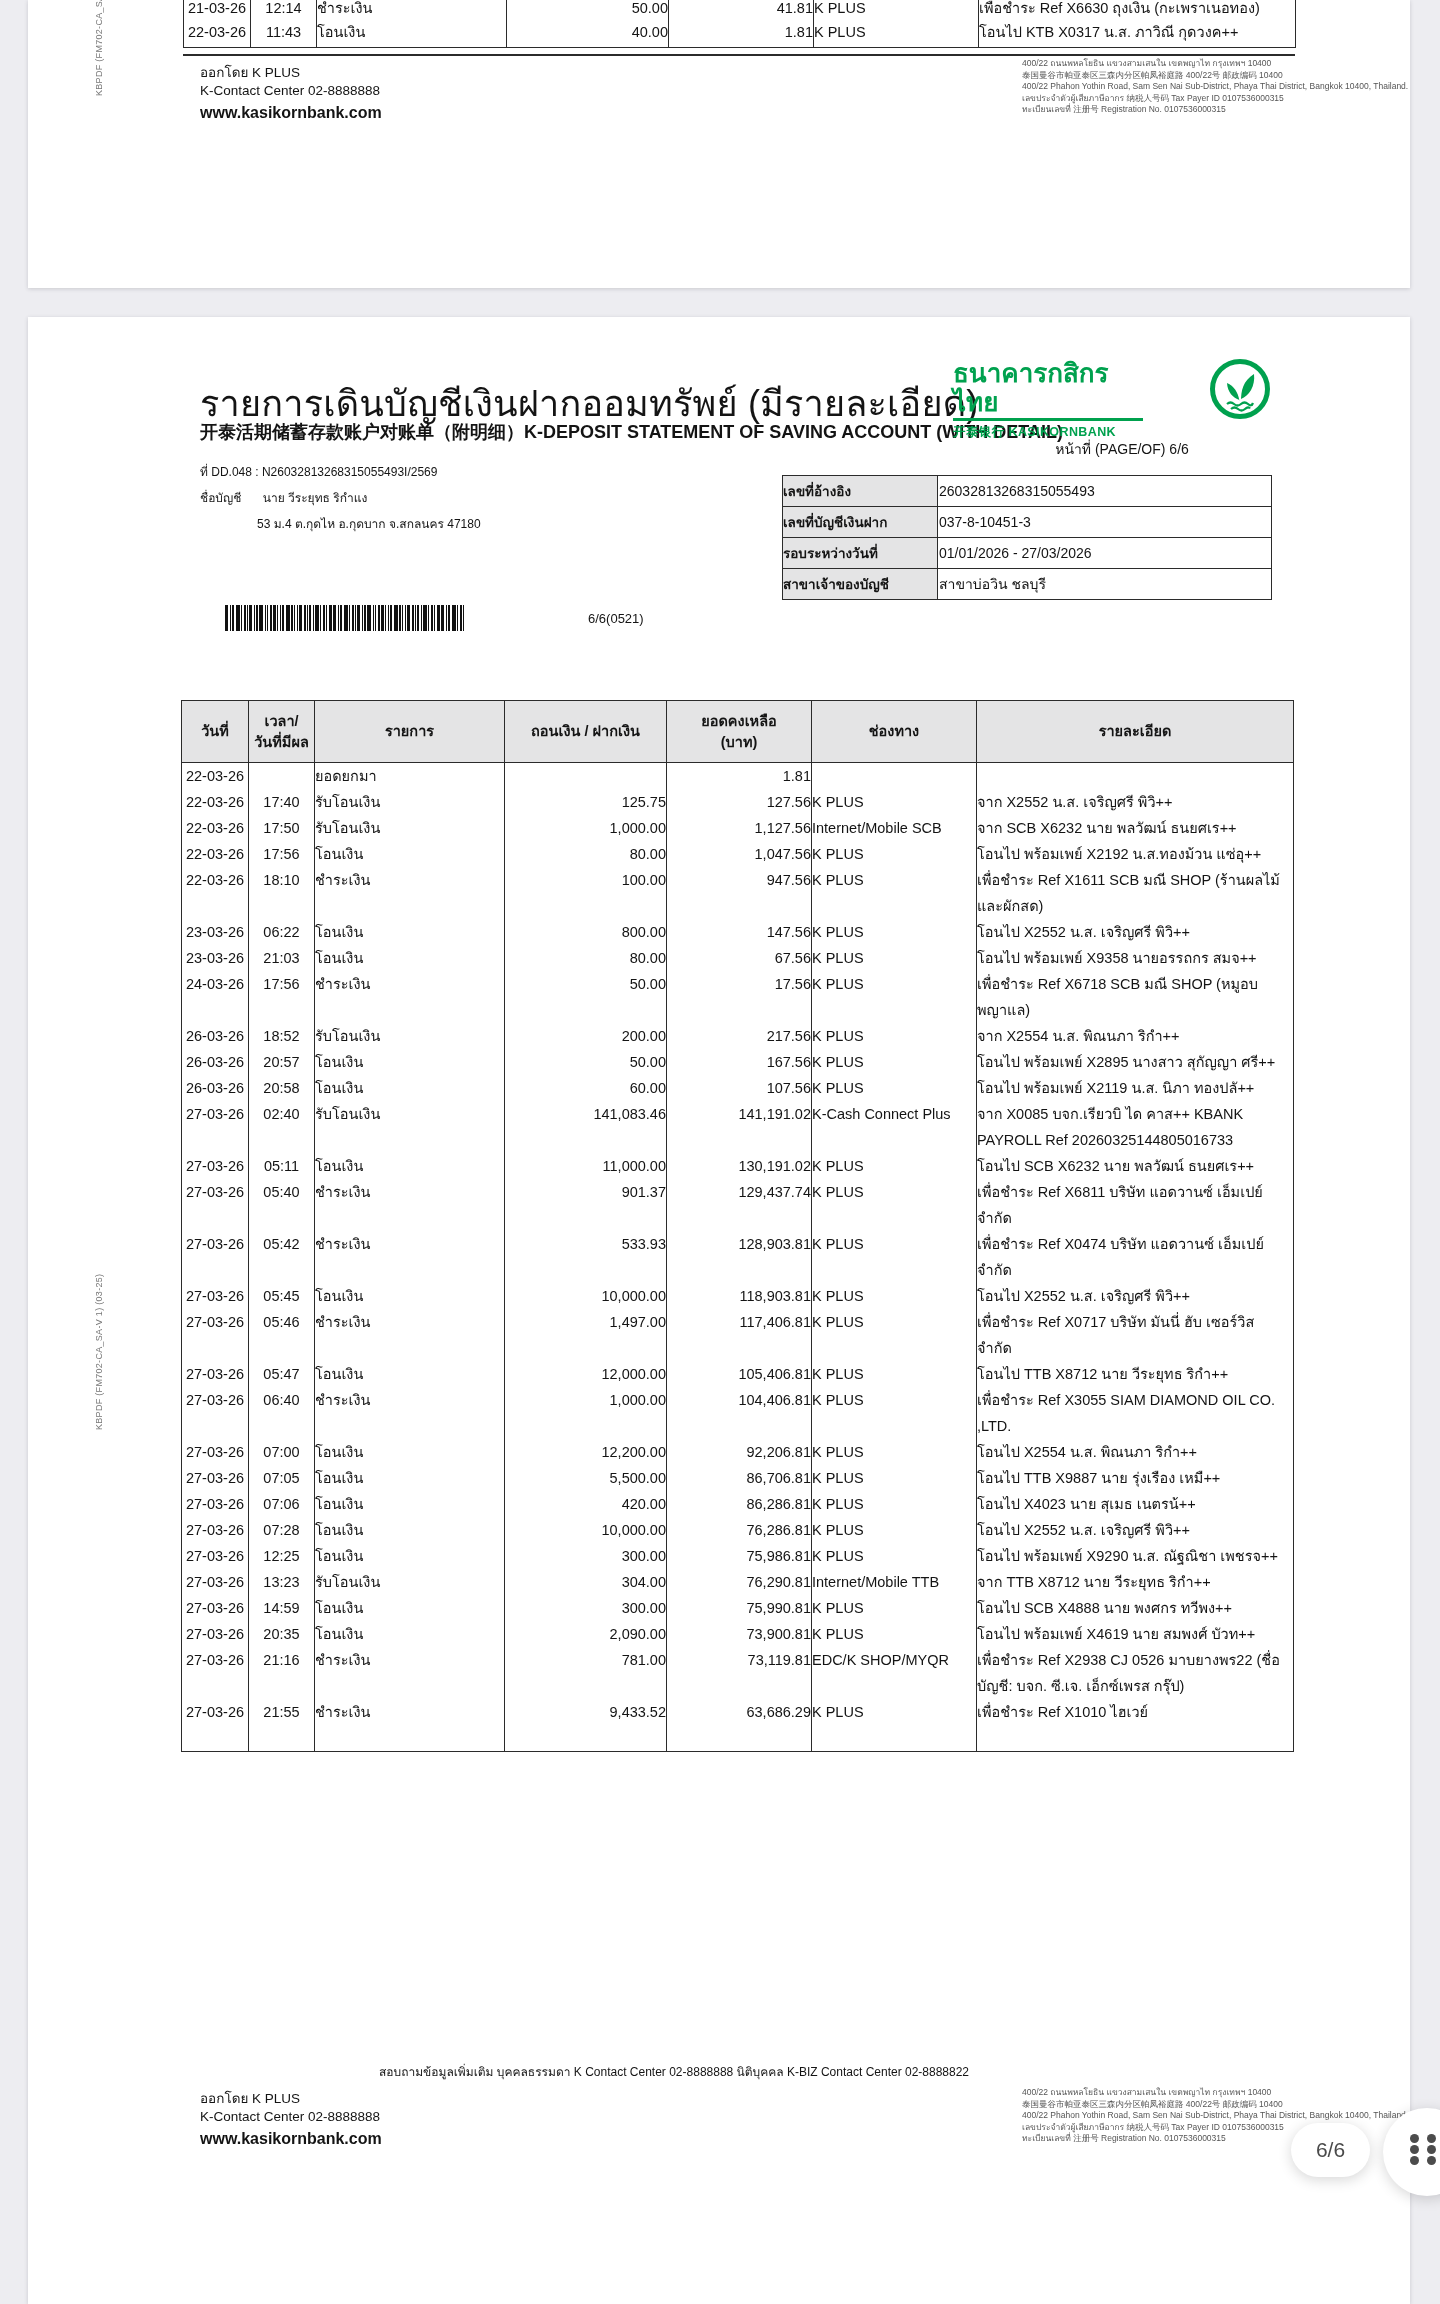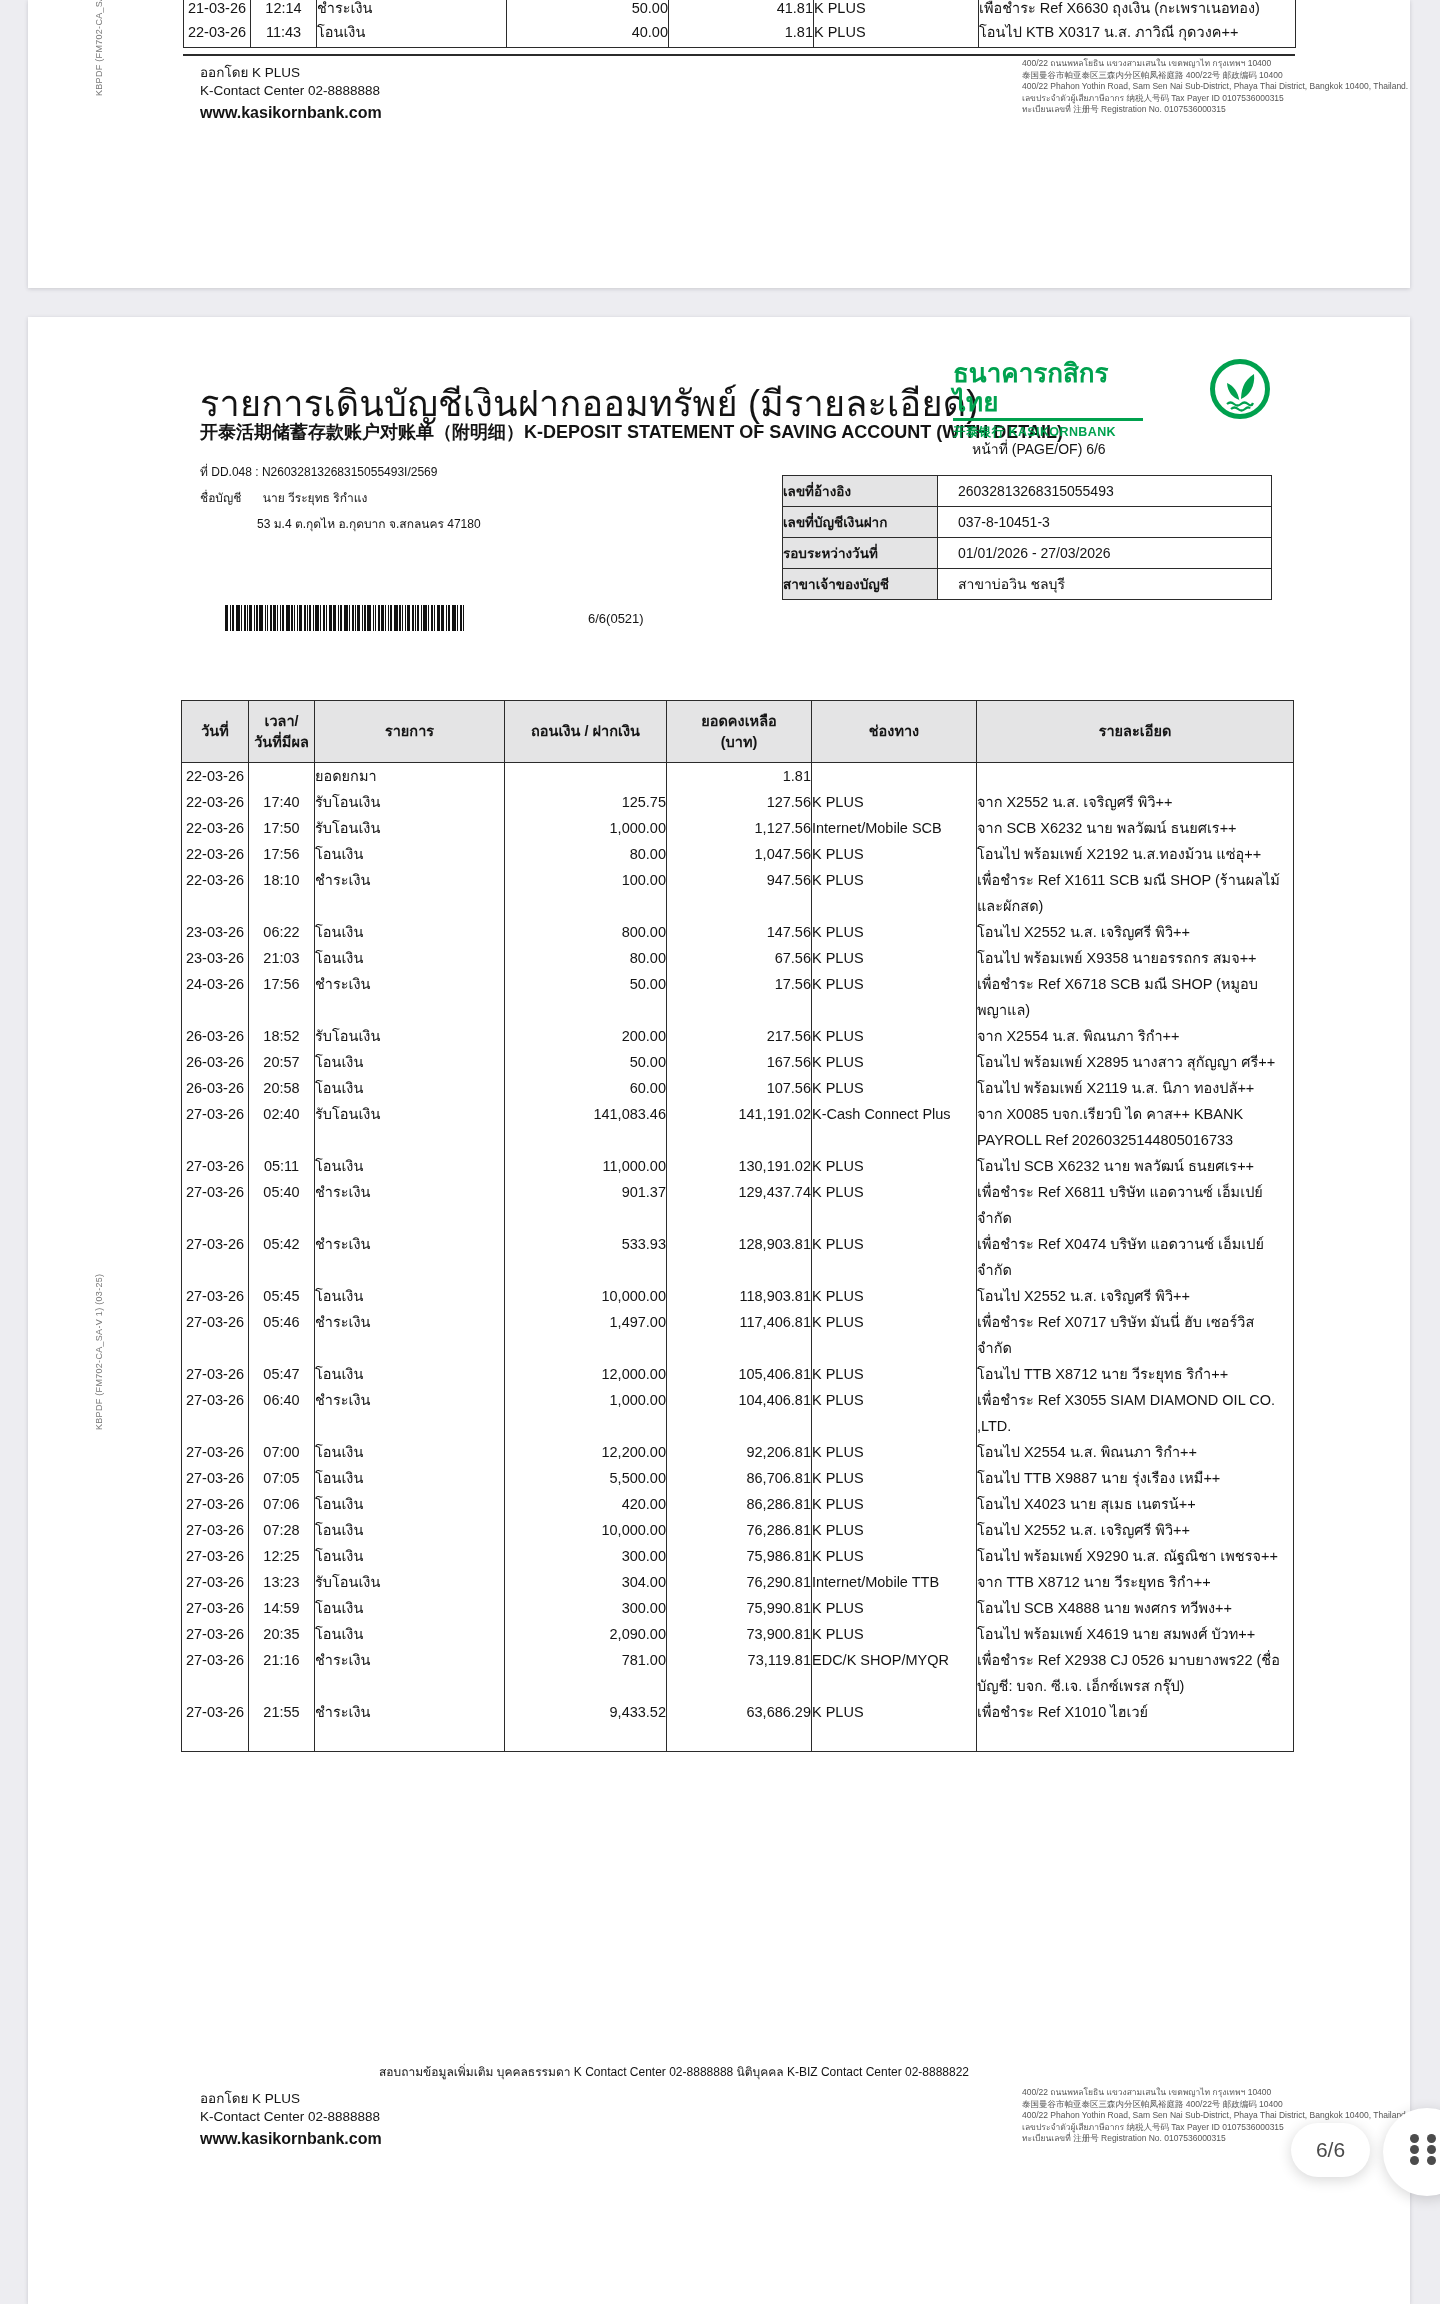--- a/index.html
+++ b/index.html
@@ -36,21 +36,21 @@
   .title{font-size:36px;font-weight:normal;letter-spacing:.2px}
   .subtitle{font-size:18px;font-weight:bold}
   .bank-th{font-size:26px;font-weight:bold;color:#00a14e;line-height:29px}
   .bank-underline{border-bottom:3px solid #00a14e;margin-top:1px}
   .bank-sub{font-size:12.5px;font-weight:bold;color:#00a14e;letter-spacing:.4px;padding-top:3px}
   .page-label{font-size:14px}
   .docno,.acct,.inquiry{font-size:12px}
   table.info{border-collapse:collapse;table-layout:fixed;width:490px;font-size:13.5px}
   .info td{border:1.2px solid #2b2b2b;height:31px;vertical-align:middle}
   .info-label{background:#e4e4e5;font-weight:bold;width:155px}
-  .info-value{padding-left:20px;font-size:14px}
+  .info-value{padding-left:1px;font-size:14px}
   .addr{font-size:8.5px;line-height:11.5px;color:#555}
   .footer-small{font-size:13.5px;line-height:18px}
   .website{font-size:16px;font-weight:bold;margin-top:4px}
   .side-code{font-size:9px;color:#777;letter-spacing:.3px;white-space:nowrap;
     transform:rotate(-90deg);transform-origin:0 0}
   .bc-label{font-size:13px}
 
   
   #page-pill{position:absolute;left:1291px;top:2123px;width:79px;height:54px;border-radius:27px;
     background:#fff;box-shadow:0 3px 14px rgba(0,0,0,.16);display:flex;align-items:center;
@@ -123,21 +123,21 @@
     <div class="bank-underline"></div>
     <div class="bank-sub">开泰银行 KASIKORNBANK</div>
   </div>
   <svg class="abs" style="left:1180px;top:40px" width="64" height="64" viewBox="0 0 64 64">
     <circle cx="32" cy="32" r="27.5" fill="none" stroke="#00a14e" stroke-width="5"></circle>
     <path d="M33 45 C33 33 35 24 46 17 C47.5 29 41 39 33 42 Z" fill="#00a14e"></path>
     <path d="M31.5 44 C30 35 26 29 19 26 C19.5 35 25 41 31.5 43 Z" fill="#00a14e"></path>
     <path d="M19 47 q3.5 -3 7 0 t7 0 t7 0 t5 -1" stroke="#00a14e" stroke-width="2.2" fill="none"></path>
     <path d="M23 52 q3.5 -3 7 0 t7 0 t5 -0.5" stroke="#00a14e" stroke-width="2.2" fill="none"></path>
   </svg>
-  <div class="abs page-label" style="left:944px;top:121px;width:300px;text-align:left">หน้าที่ (PAGE/OF) 6/6</div>
+  <div class="abs page-label" style="left:944px;top:121px;width:300px;text-align:center">หน้าที่ (PAGE/OF) 6/6</div>
 
   <div class="abs docno" style="left:172px;top:145px">ที่ DD.048 : N26032813268315055493I/2569</div>
   <div class="abs acct" style="left:172px;top:171px">
     <span>ชื่อบัญชี</span>
     <span style="margin-left:18px">นาย วีระยุทธ ริกำแง</span>
   </div>
   <div class="abs acct" style="left:229px;top:197px">53 ม.4 ต.กุดไห อ.กุดบาก จ.สกลนคร 47180</div>
 
   <table class="info abs" style="left:754px;top:158px">
     <tbody>

